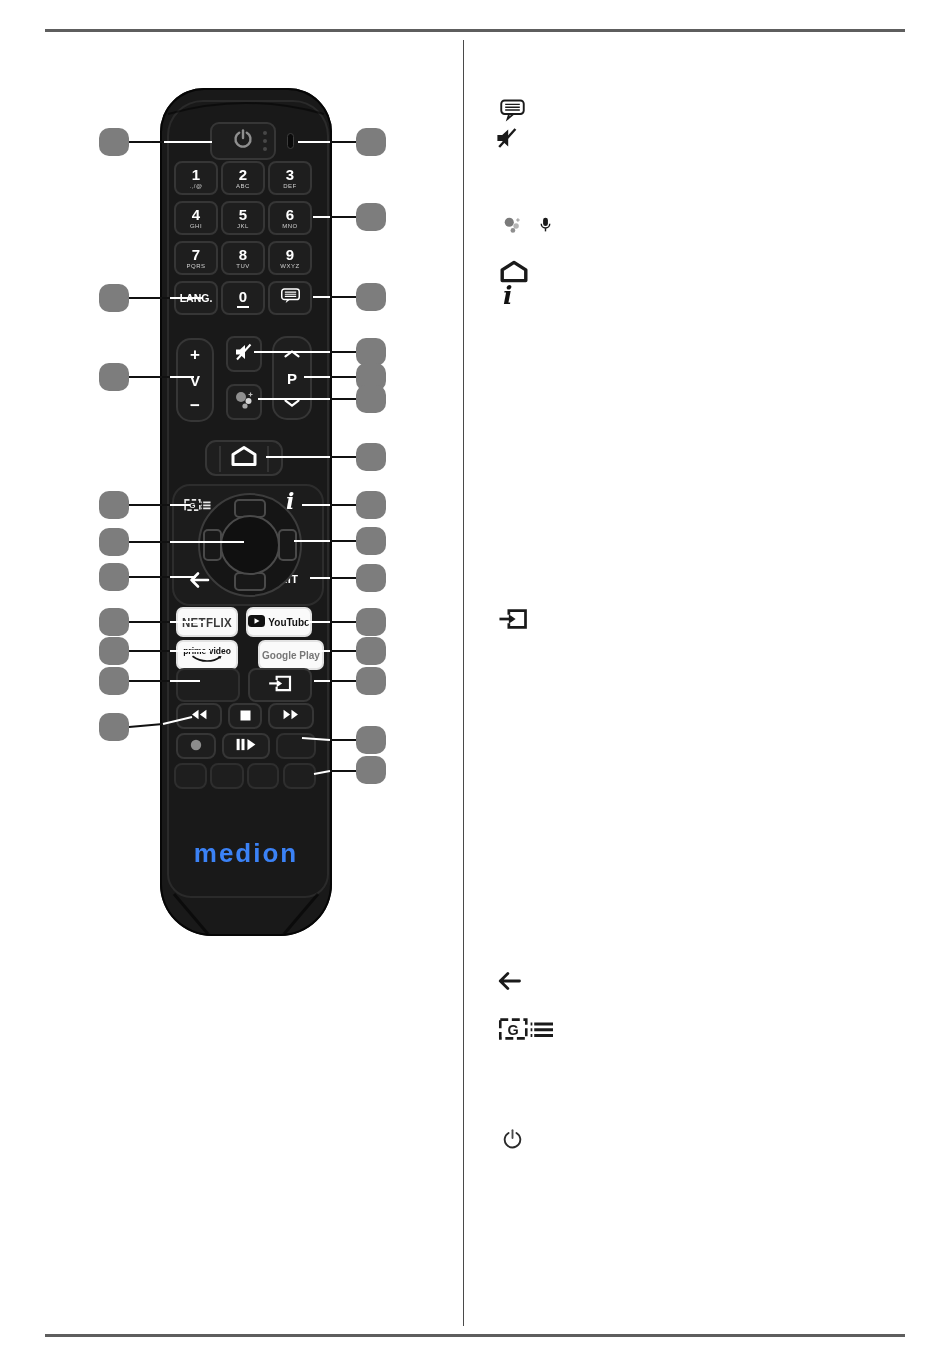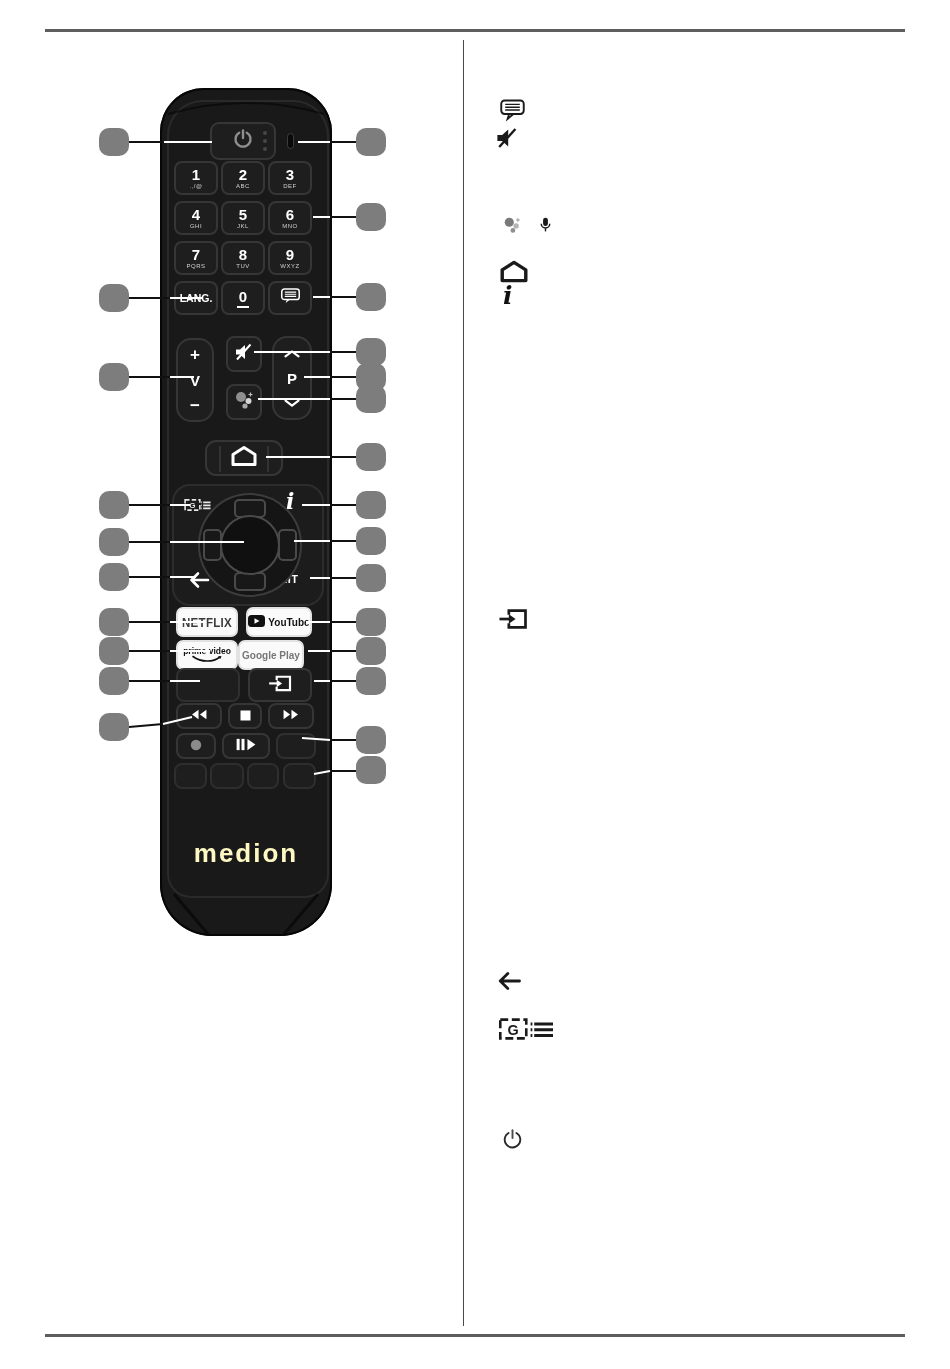--- a/index.html
+++ b/index.html
@@ -22,21 +22,21 @@
   .btn-white{background:#fafafa;border:2px solid #e2e2e2;color:#111;border-radius:7px;}
   .rocker{flex-direction:column;justify-content:space-between;padding:6px 0;border-radius:15px;}
   .rocker .sym{font-size:17px;font-weight:bold;line-height:1;}
   .rocker .lbl{font-size:15px;font-weight:bold;line-height:1;}
   .navpanel{position:absolute;background:#1c1c1c;border:2px solid #2d2d2d;border-radius:18px;}
   .dpad-outer{position:absolute;border:2px solid #3c3c3c;border-radius:50%;background:#151515;}
   .dpad-center{position:absolute;border:2px solid #4a4a4a;border-radius:50%;background:#101010;}
   .dpad-key{position:absolute;border:2px solid #4a4a4a;background:#181818;border-radius:5px;}
   .exit{font-size:11px;font-weight:bold;color:#fff;letter-spacing:.5px;}
   .info-glyph{font-family:"DejaVu Serif", serif;font-style:italic;font-weight:bold;}
-  .logo{position:absolute;left:0;top:750px;width:172px;text-align:center;color:#fef9c3;
+  .logo{position:absolute;left:0;top:750px;width:172px;text-align:center;color:#3b82f6;
         font-weight:bold;font-size:26px;letter-spacing:2px;}
   .netflix-txt{font-weight:800;color:#3a3a3a;font-size:11.5px;letter-spacing:.3px;transform:scaleY(1.15);}
   .yt-txt{font-weight:bold;color:#111;font-size:10px;margin-left:3px;}
   .gp-txt{font-weight:600;color:#777;font-size:10px;}
   .pv-wrap{display:flex;flex-direction:column;align-items:center;line-height:1;}
   .pv-txt{font-weight:bold;color:#111;font-size:8.5px;}
 
   
   .callout{position:absolute;width:30px;height:28px;border-radius:10px;background:#7d7d7d;z-index:6;}
   .lines{position:absolute;left:0;top:0;z-index:5;pointer-events:none;}
@@ -187,21 +187,21 @@
     </div>
     <div class="btn btn-white" style="left:16px;top:552px;width:62px;height:30px;">
       <span class="pv-wrap">
         <span class="pv-txt">prime video</span>
         <svg width="34" height="8" viewBox="0 0 34 8">
             <path d="M3 1.5C11 7.5 23 7.5 30 2" stroke="#111" stroke-width="1.6" fill="none" stroke-linecap="round"></path>
             <path d="M31.5 1l-3.6.6 2.4 2.4z" fill="#111"></path>
           </svg>
       </span>
     </div>
-    <div class="btn btn-white" style="left:78px;top:552px;width:66px;height:30px;">
+    <div class="btn btn-white" style="left:98px;top:552px;width:66px;height:30px;">
         <span class="gp-txt">Google Play</span>
       </div>
 
     <div class="btn" style="left:16px;top:580px;width:64px;height:34px;border-color:#303030;"></div>
     <div class="btn" style="left:88px;top:580px;width:64px;height:34px;">
       <span><svg width="26" height="20" viewBox="0 0 30 24">
             <path d="M11 8.5V4.5H27V20.5H11V16.5" stroke="#fff" stroke-width="2.6" fill="none"></path>
             <path d="M2 12.5h11" stroke="#fff" stroke-width="2.6"></path>
             <path d="M11 8L17.5 12.5L11 17Z" fill="#fff"></path>
           </svg></span>

